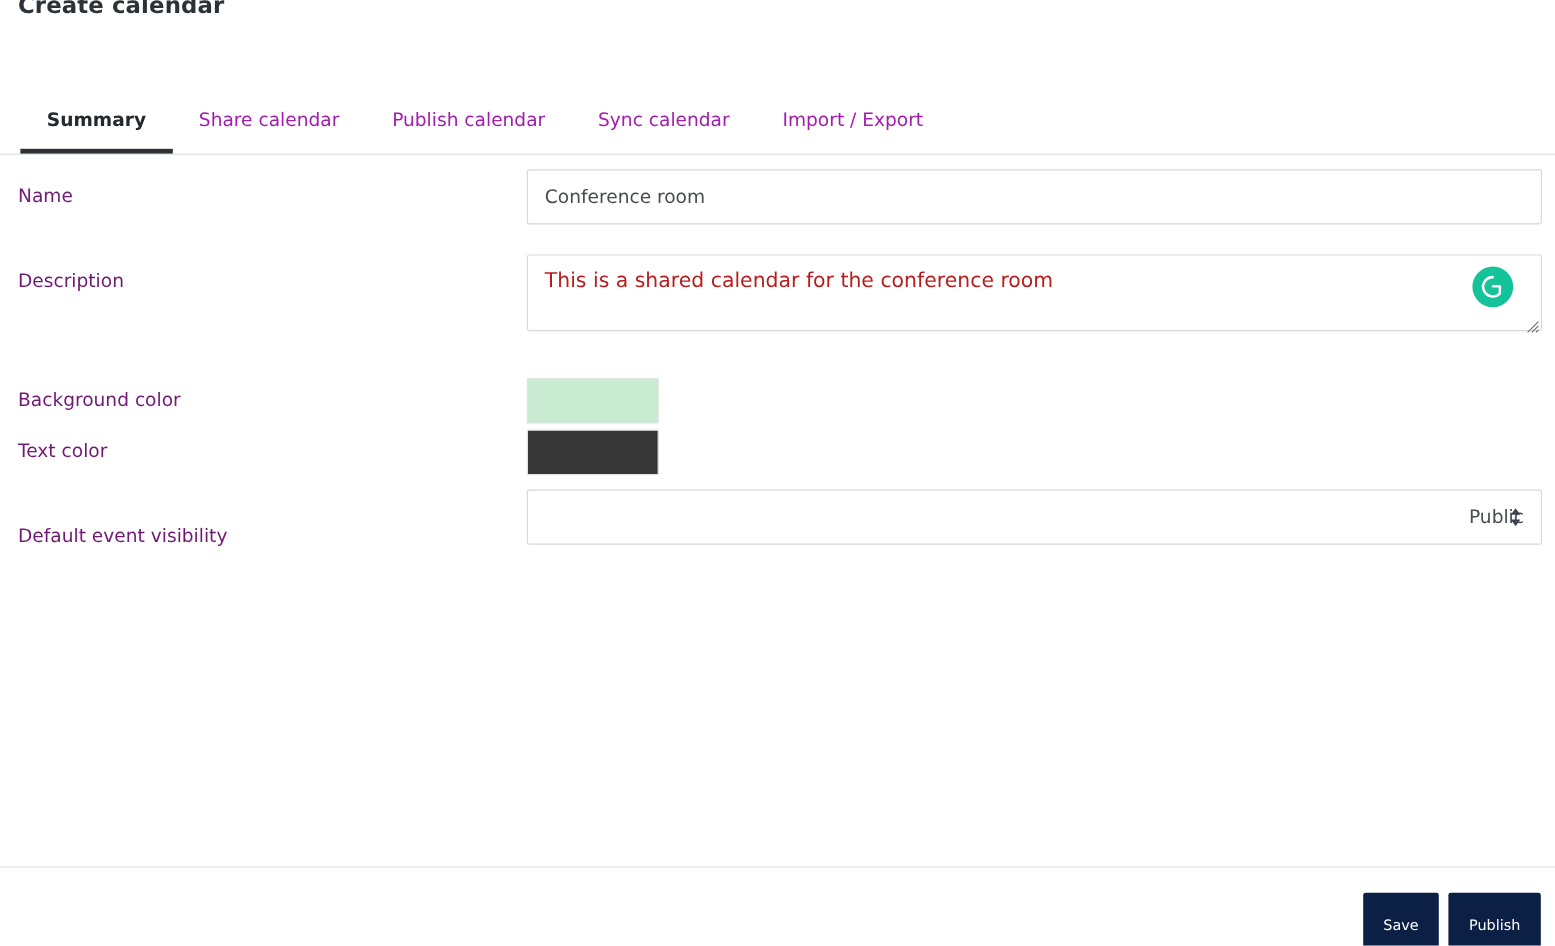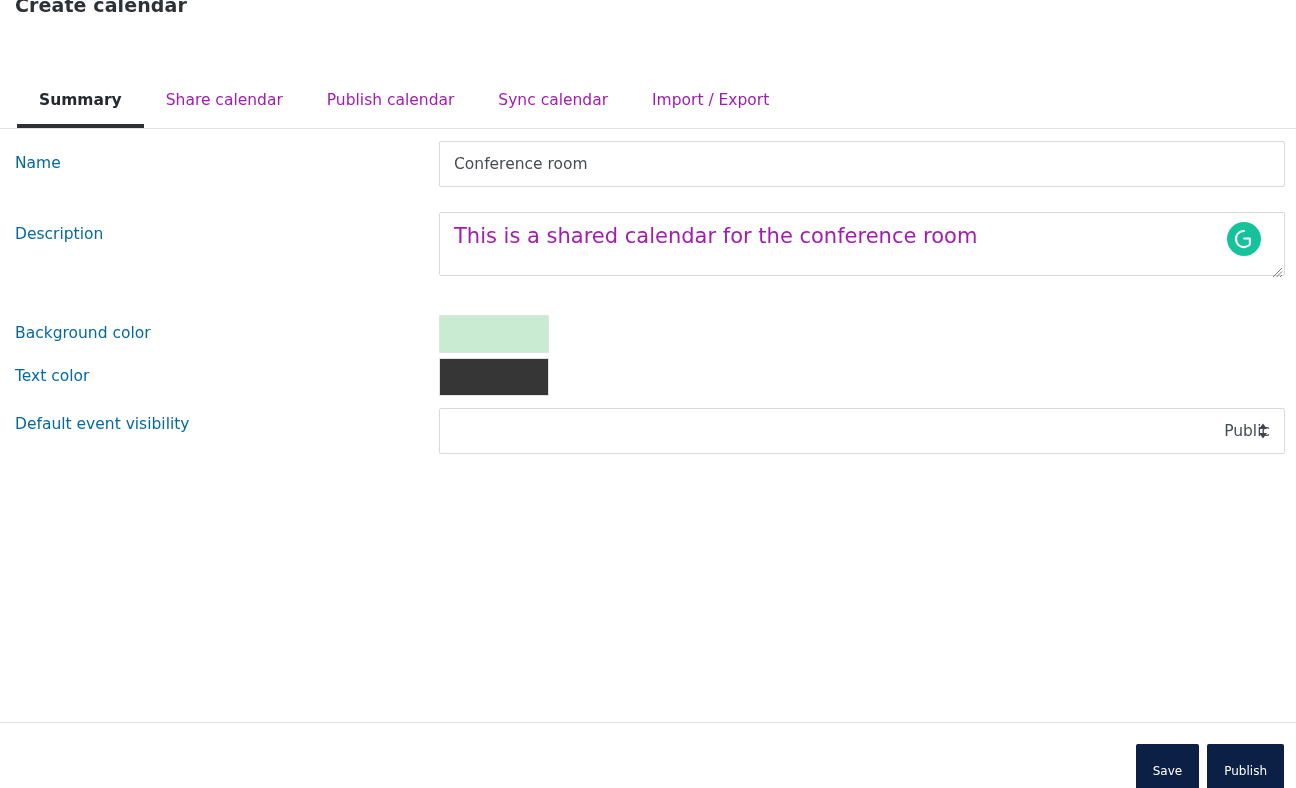--- a/index.html
+++ b/index.html
@@ -76,21 +76,21 @@
   }
   .row {
     position: absolute;
     left: 0;
     width: 1296px;
   }
   .lbl {
     position: absolute;
     left: 15px;
     font-size: 15.5px;
-    color: #0369a1;
+    color: #701a75;
     white-space: nowrap;
   }
 
   .field-col { position: absolute; left: 439px; width: 846px; }
 
   .text-input {
     width: 846px;
     height: 46px;
     border: 1px solid #d6dadd;
     border-radius: 2px;
@@ -103,22 +103,22 @@
   }
 
   .ta-wrap { position: relative; width: 846px; }
   .text-area {
     width: 846px;
     height: 64px;
     border: 1px solid #d6dadd;
     border-radius: 2px;
     background: #fff;
     font-family: "DejaVu Sans", "Liberation Sans", sans-serif;
-    font-size: 21px;
-    color: #a21caf;
+    font-size: 17px;
+    color: #b91c1c;
     padding: 10px 14px;
     outline: none;
     resize: none;
     overflow: hidden;
     line-height: 1.3;
   }
   .resize-grip {
     position: absolute;
     right: 2px;
     bottom: 2px;
@@ -271,21 +271,21 @@
     </div>
 
     <div class="row" style="top:229px; height:58px;">
       <div class="lbl" style="top:9px;">Text color</div>
       <div class="field-col" style="top:0px;">
         <button class="swatch" id="text-swatch" style="background: rgb(54, 54, 54);"></button>
       </div>
     </div>
 
     <div class="row" style="top:279px; height:58px;">
-      <div class="lbl" style="top:7px;">Default event visibility</div>
+      <div class="lbl" style="top:30px;">Default event visibility</div>
       <div class="field-col" style="top:0px;">
         <div class="select-wrap">
           <div class="select-box">
             <span>Public</span>
           </div>
           <svg class="select-arrows" viewBox="0 0 12 18">
             <path d="M6 1.5 L10 7 L2 7 Z" fill="#3c4450"></path>
             <path d="M6 16.5 L10 11 L2 11 Z" fill="#3c4450"></path>
           </svg>
         </div>

